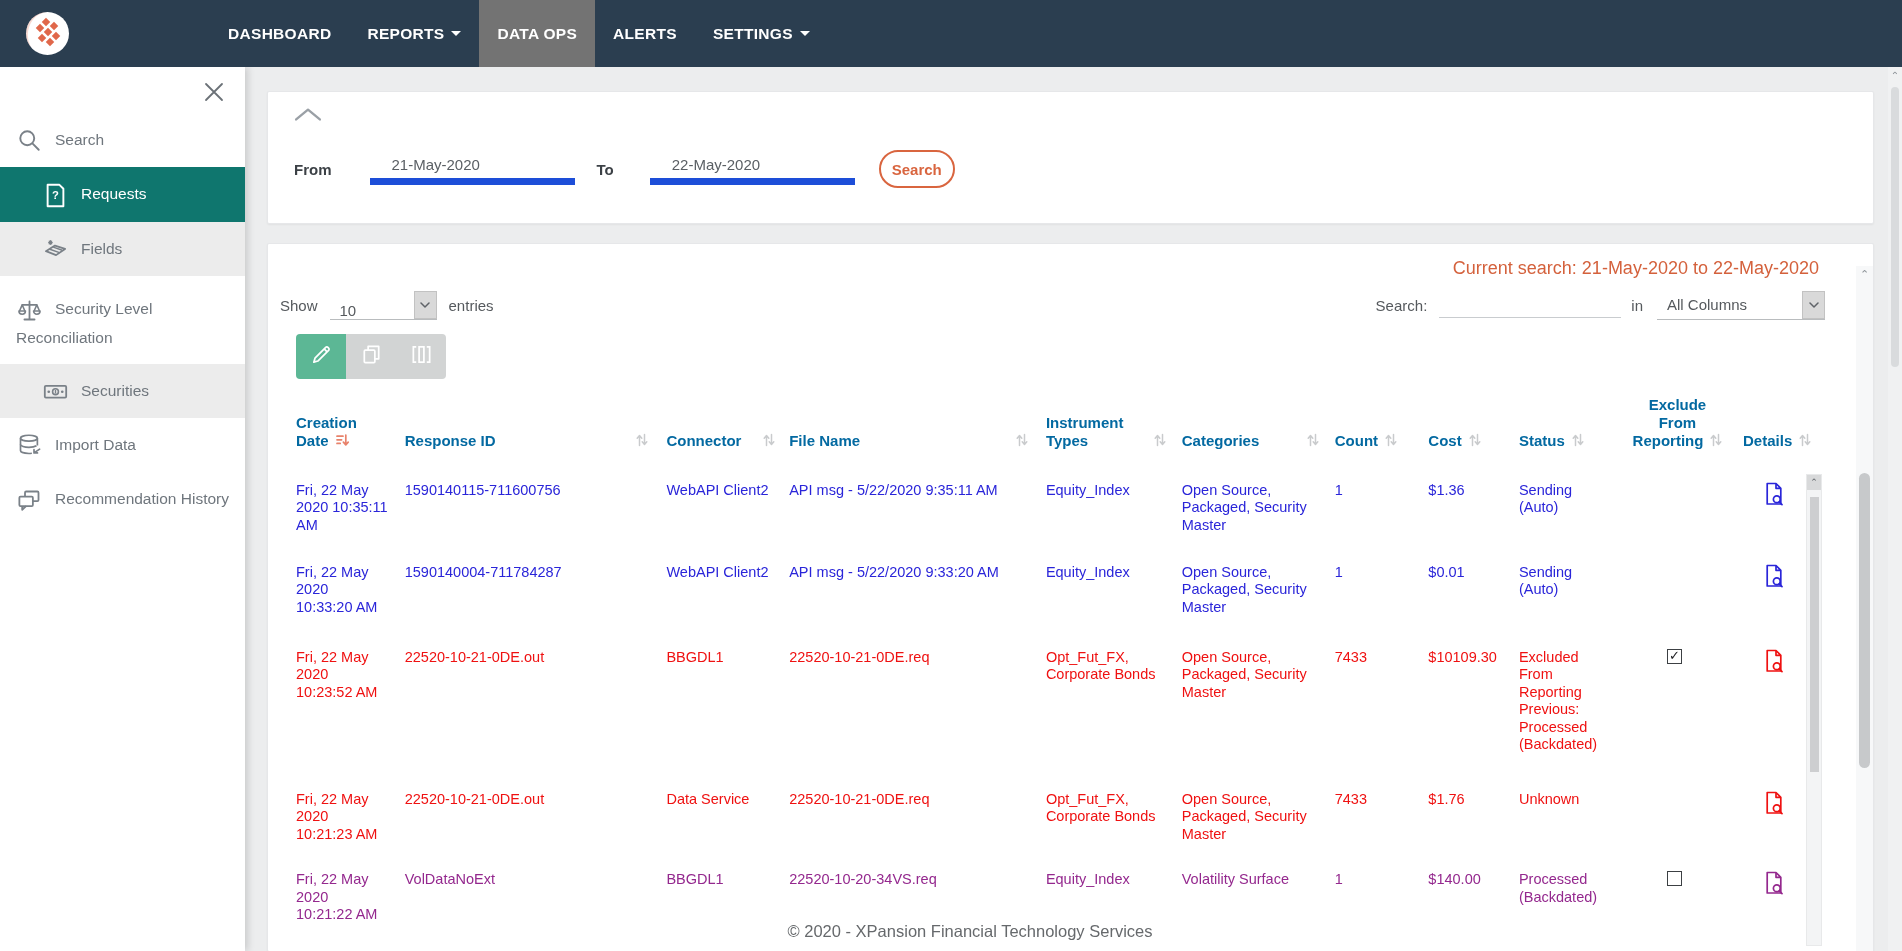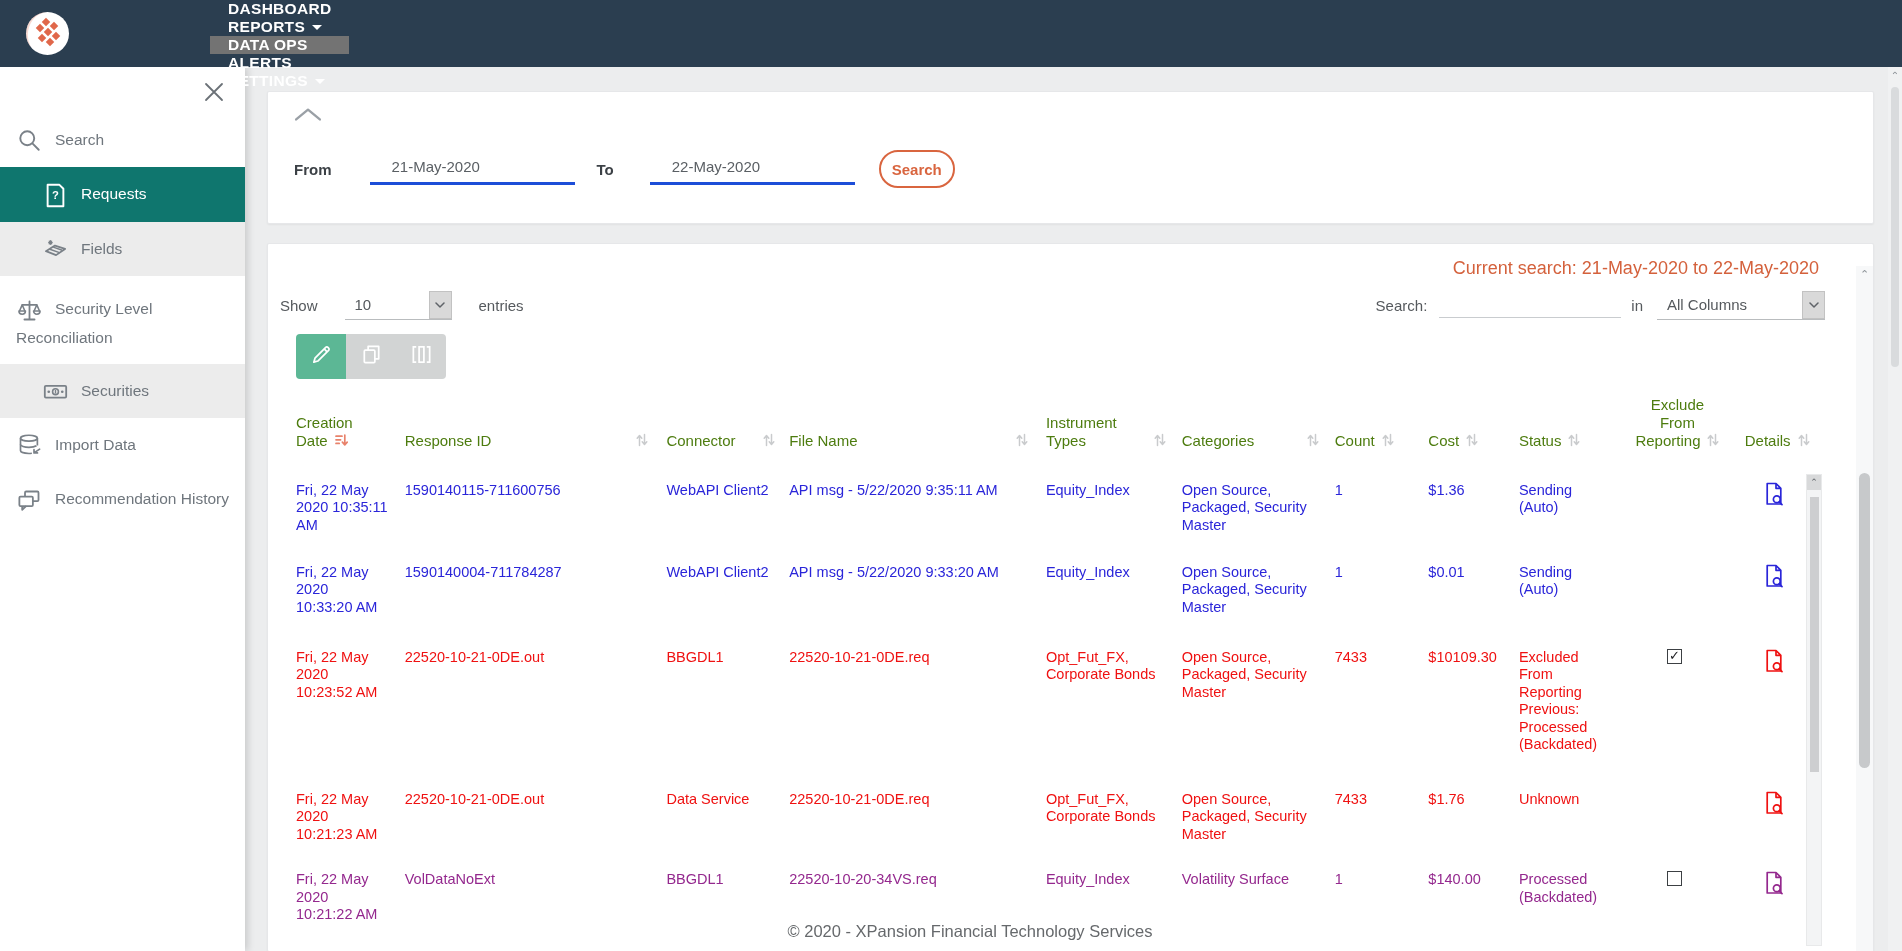--- a/index.html
+++ b/index.html
@@ -3,21 +3,21 @@
 <meta charset="utf-8">
 <style>
   * { margin:0; padding:0; box-sizing:border-box; }
   html,body { width:1902px; height:951px; overflow:hidden; background:#ecedee;
               font-family:"Liberation Sans", sans-serif; }
 
   
   .navbar { position:absolute; left:0; top:0; width:1902px; height:67px;
             background:#2b3e50; z-index:30; display:flex; align-items:stretch; }
   .brand { position:absolute; left:25px; top:11px; width:45px; height:45px; }
-  .nav-menu { display:flex; margin-left:210px;flex-direction:column; }
+  .nav-menu { display:flex; margin-left:210px; }
   .nav-menu-right { display:flex; margin-left:auto; margin-right:28px; }
   .nav-item { display:flex; align-items:center; padding:0 18px; color:#fff;
               font-size:15.5px; font-weight:700; letter-spacing:.3px; cursor:pointer; white-space:nowrap; }
   .nav-item.active { background:#737373; }
   .caret { display:inline-block; margin-left:7px; border-left:5px solid transparent;
            border-right:5px solid transparent; border-top:5px solid #fff; }
 
   
   .sidebar { position:absolute; left:0; top:67px; width:245px; height:884px; background:#fff;
              z-index:20; box-shadow:3px 0 7px rgba(0,0,0,.14); }
@@ -34,55 +34,55 @@
   .main-bg { position:absolute; left:245px; top:67px; right:0; bottom:0; background:#ecedee; z-index:1; }
   .card { position:absolute; background:#fff; border:1px solid #e6e7e9; border-radius:2px;
           box-shadow:0 1px 2px rgba(0,0,0,.05); }
   .filter-card { left:267px; top:91px; width:1607px; height:133px; z-index:2; }
   .table-card  { left:267px; top:243px; width:1607px; height:709px; z-index:2; }
 
   
   .collapse-btn { position:absolute; left:26px; top:14px; width:30px; height:20px; cursor:pointer; }
   .filter-row { position:absolute; left:26px; top:58px; display:flex; align-items:center; }
   .f-label { font-size:15px; font-weight:700; color:#3c4146; }
-  .date-input { border:none; border-bottom:3px solid #1d4ed8; outline:none; background:transparent;
+  .date-input { border:none; border-bottom:7px solid #1d4ed8; outline:none; background:transparent;
                 width:205px; height:32px; font-size:15px; color:#5a5f64; padding:0 6px 2px 22px;
                 font-family:"Liberation Sans",sans-serif; }
   .to-label { margin-left:22px; }
   .search-btn { margin-left:24px; width:76px; height:38px; border:2px solid #d9653f; border-radius:19px;
                 background:#fff; color:#d9653f; font-size:15px; font-weight:700; cursor:pointer;
                 font-family:"Liberation Sans",sans-serif; }
 
   
   .current-search { position:absolute; right:54px; top:14px; font-size:18px; color:#d4613c; }
   .controls-left { position:absolute; left:12px; top:46px; display:flex; align-items:center;
                    font-size:15px; color:#55595d; }
   .controls-right { position:absolute; right:48px; top:46px; display:flex; align-items:center;
                     font-size:15px; color:#55595d; }
   .fake-select { display:inline-flex; align-items:center; justify-content:space-between;
                  border-bottom:1px solid #b9bcbe; height:30px; background:#fff; cursor:pointer; }
   .fake-select .val { padding:0 8px 0 10px; color:#55595d; }
   .fake-select .arrow-box { width:23px; height:28px; background:#d9d9d9; border:1px solid #c2c2c2;
                             display:flex; align-items:center; justify-content:center; }
-  .sel-show { width:107px; margin:0 27px; }
+  .sel-show { width:107px; margin:0 12px;align-items:flex-end; }
   .sel-cols { width:168px; margin-left:14px; }
   .mini-search-input { border:none; border-bottom:1px solid #c9cccf; outline:none; width:182px;
                        height:26px; margin:0 10px 0 12px; font-size:15px; background:transparent; }
 
   
   .toolbar { position:absolute; left:28px; top:90px; display:flex; }
   .tb-btn { width:50px; height:45px; display:flex; align-items:center; justify-content:center;
             background:#d2d4d4; cursor:pointer; color:#fff; }
   .tb-btn.green { background:#5cb795; border-radius:4px 0 0 4px; }
   .tb-btn.last { border-radius:0 4px 4px 0; }
 
   
   .tbl-wrap { position:absolute; left:28px; top:150px; width:1535px; }
   table { border-collapse:collapse; table-layout:fixed; width:1535px; }
-  th { vertical-align:bottom; text-align:left; font-size:15px; font-weight:400; color:#4d7c0f;
+  th { vertical-align:bottom; text-align:left; font-size:15px; font-weight:700; color:#0369a1;
        padding:0 4px 16px 0; line-height:1.2; white-space:pre-line; height:74px; cursor:pointer; }
   th .sort { display:inline-block; vertical-align:-2px; margin-left:7px; color:#c9cbcd; }
   th .sort-desc { display:none; color:#e8826b; }
   th.sorted .sort-desc { display:inline-block; }
   th.center, td.center { text-align:center; }
   td { vertical-align:top; padding:14px 10px 14px 0; font-size:14.5px; line-height:1.2;
        white-space:pre-line; }
   td.status { padding-right:26px; }
   tr.row-blue td   { color:#2a25d9; }
   tr.row-red td    { color:#ef1111; }

